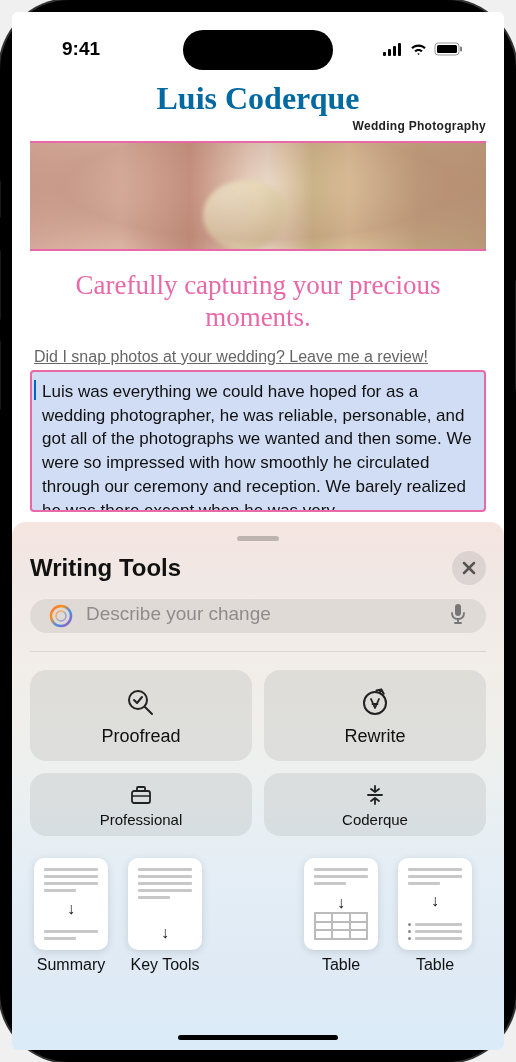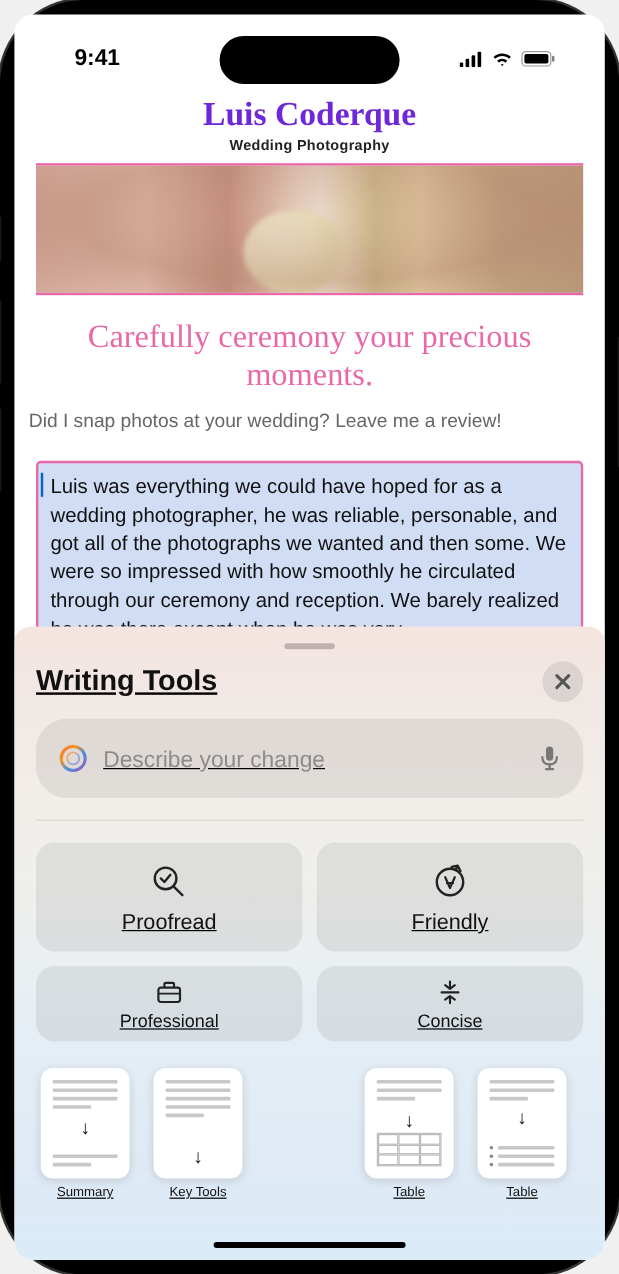--- a/index.html
+++ b/index.html
@@ -25,21 +25,21 @@
       border-radius: 2px;
     }
     .side-button.left1 { left: -3px; top: 180px; width: 4px; height: 38px; }
     .side-button.left2 { left: -3px; top: 250px; width: 4px; height: 70px; }
     .side-button.left3 { left: -3px; top: 340px; width: 4px; height: 70px; }
     .side-button.right { right: -3px; top: 280px; width: 4px; height: 110px; }
     .screen {
       width: 100%;
       height: 100%;
       background: #fff;
-      border-radius: 16px;
+      border-radius: 6px;
       overflow: hidden;
       position: relative;
     }
     .island {
       position: absolute;
       top: 18px;
       left: 50%;
       transform: translateX(-50%);
       width: 150px;
       height: 40px;
@@ -62,31 +62,32 @@
       align-items: center;
       gap: 6px;
     }
     .signal-icon, .wifi-icon, .battery-icon { display: inline-flex; }
     .content-top {
       padding: 0 18px;
       text-align: center;
     }
     .brand-name {
       font-family: Georgia, 'Times New Roman', serif;
-      font-size: 28px;
+      font-size: 32px;
       font-weight: 700;
-      color: #6d28d9;
+      color: #0369a1;
       margin-top: 8px;
     }
     .brand-sub {
       font-size: 12px;
       font-weight: 600;
       color: #222;
       margin-top: 2px;
       letter-spacing: 0.3px;
+      text-align: right;
     }
     .hero-image {
       margin: 8px 18px 0;
       height: 110px;
       background: linear-gradient(90deg, #d4a89a 0%, #e8c5b5 20%, #c89080 35%, #f5e8d8 48%, #f8f5e8 52%, #f0e8c8 56%, #d0c890 62%, #e8d8a8 70%, #c0a880 85%, #b89878 100%);
       border: 2px solid #e868a8;
       border-left: none;
       border-right: none;
       position: relative;
       overflow: hidden;
@@ -113,22 +114,23 @@
       font-size: 27px;
       color: #e868a8;
       text-align: center;
       margin: 18px 24px 14px;
       line-height: 1.2;
       font-weight: 500;
     }
     .prompt-text {
       font-size: 16px;
       color: #666;
-      padding: 0 12px;
-      margin-bottom: 23px;
+      padding: 0 22px;
+      margin-bottom: 4px;
+      text-decoration: underline;
     }
     .selection-box {
       margin: 0 18px;
       background: #d0ddf5;
       border: 2px solid #e868a8;
       border-radius: 4px;
       padding: 8px 10px;
       font-size: 17px;
       line-height: 1.4;
       color: #111;
@@ -147,21 +149,20 @@
     }
     .writing-panel {
       position: absolute;
       left: 0;
       right: 0;
       bottom: 0;
       top: 510px;
       background: linear-gradient(180deg, #f5e5e0 0%, #f0e8e5 12%, #f2ede8 25%, #eef0ee 45%, #e5eef5 65%, #dfeaf5 85%, #daecf8 100%);
       border-radius: 14px 14px 0 0;
       padding: 14px 18px 0;
-      text-decoration: underline;
     }
     .grabber {
       width: 42px;
       height: 5px;
       background: rgba(0,0,0,0.22);
       border-radius: 3px;
       margin: 0 auto 10px;
     }
     .panel-header {
       display: flex;
@@ -179,24 +180,24 @@
       height: 34px;
       border-radius: 50%;
       background: rgba(120,120,120,0.18);
       display: flex;
       align-items: center;
       justify-content: center;
       cursor: pointer;
     }
     .search-field {
       display: flex;
-      align-items: flex-end;
+      align-items: flex-start;
       background: rgba(120,120,120,0.14);
       border-radius: 26px;
-      padding: 20px 18px;
+      padding: 4px 18px;
       gap: 12px;
       margin-bottom: 18px;
     }
     .ai-icon {
       width: 26px;
       height: 26px;
       flex-shrink: 0;
     }
     .search-placeholder {
       flex: 1;
@@ -273,21 +274,21 @@
       background: #fff;
       border-radius: 10px;
       box-shadow: 0 2px 8px rgba(0,0,0,0.12);
       padding: 10px;
       display: flex;
       flex-direction: column;
       justify-content: space-between;
       position: relative;
     }
     .format-label {
-      font-size: 11px;
+      font-size: 16px;
       color: #111;
       font-weight: 500;
     }
     .thumb-lines { display: flex; flex-direction: column; gap: 4px; }
     .thumb-line { height: 3px; background: #c8c8c8; border-radius: 1px; }
     .thumb-line.short { width: 60%; }
     .thumb-arrow {
       position: absolute;
       left: 50%;
       transform: translateX(-50%);
@@ -366,21 +367,21 @@
       </div>
     </div>
 
     <div class="content-top">
       <div class="brand-name">Luis Coderque</div>
       <div class="brand-sub">Wedding Photography</div>
     </div>
 
     <div class="hero-image"></div>
 
-    <div class="tagline">Carefully ceremony your precious moments.</div>
+    <div class="tagline">Carefully capturing your precious moments.</div>
 
     <div class="prompt-text">Did I snap photos at your wedding? Leave me a review!</div>
 
     <div class="selection-box">
       <span>Luis was everything we could have hoped for as a wedding photographer, he was reliable, personable, and got all of the photographs we wanted and then some. We were so impressed with how smoothly he circulated through our ceremony and reception. We barely realized he was there except when he was very</span>
     </div>
 
     <div class="writing-panel">
       <div class="grabber"></div>
       <div class="panel-header">
@@ -429,40 +430,40 @@
           </svg>
           <span class="big-btn-label">Proofread</span>
         </div>
         <div class="big-btn">
           <svg width="30" height="30" viewBox="0 0 30 30">
             <circle cx="15" cy="15" r="11" fill="none" stroke="#222" stroke-width="2"></circle>
             <path d="M15 4 L15 0 M11 3 L15 0 L19 3" fill="none" stroke="#222" stroke-width="2" stroke-linecap="round" stroke-linejoin="round" transform="rotate(25 15 15)"></path>
             <path d="M11 13 L19 21 M11 21 L19 13" stroke="#222" stroke-width="0"></path>
             <path d="M11 11 L15 20 L19 11 M12.5 16 L17.5 16" fill="none" stroke="#222" stroke-width="1.8" stroke-linecap="round" stroke-linejoin="round"></path>
           </svg>
-          <span class="big-btn-label">Friendly</span>
+          <span class="big-btn-label">Rewrite</span>
         </div>
       </div>
 
       <div class="small-row">
         <div class="small-btn">
           <svg width="24" height="24" viewBox="0 0 24 24">
             <rect x="3" y="8" width="18" height="12" rx="2" fill="none" stroke="#222" stroke-width="1.8"></rect>
             <path d="M8 8 L8 5 Q8 4 9 4 L15 4 Q16 4 16 5 L16 8" fill="none" stroke="#222" stroke-width="1.8"></path>
             <line x1="3" y1="13" x2="21" y2="13" stroke="#222" stroke-width="1.5"></line>
           </svg>
           <span class="small-btn-label">Professional</span>
         </div>
         <div class="small-btn">
           <svg width="24" height="24" viewBox="0 0 24 24">
             <path d="M12 3 L12 9 M8 6 L12 9 L16 6" fill="none" stroke="#222" stroke-width="1.8" stroke-linecap="round" stroke-linejoin="round"></path>
             <path d="M12 21 L12 15 M8 18 L12 15 L16 18" fill="none" stroke="#222" stroke-width="1.8" stroke-linecap="round" stroke-linejoin="round"></path>
             <line x1="5" y1="12" x2="19" y2="12" stroke="#222" stroke-width="1.8" stroke-linecap="round"></line>
           </svg>
-          <span class="small-btn-label">Concise</span>
+          <span class="small-btn-label">Coderque</span>
         </div>
       </div>
 
       <div class="format-row">
         <div class="format-group-left">
           <div class="format-item">
             <div class="format-thumb">
               <div class="thumb-lines">
                   <div class="thumb-line"></div>
                   <div class="thumb-line"></div>

